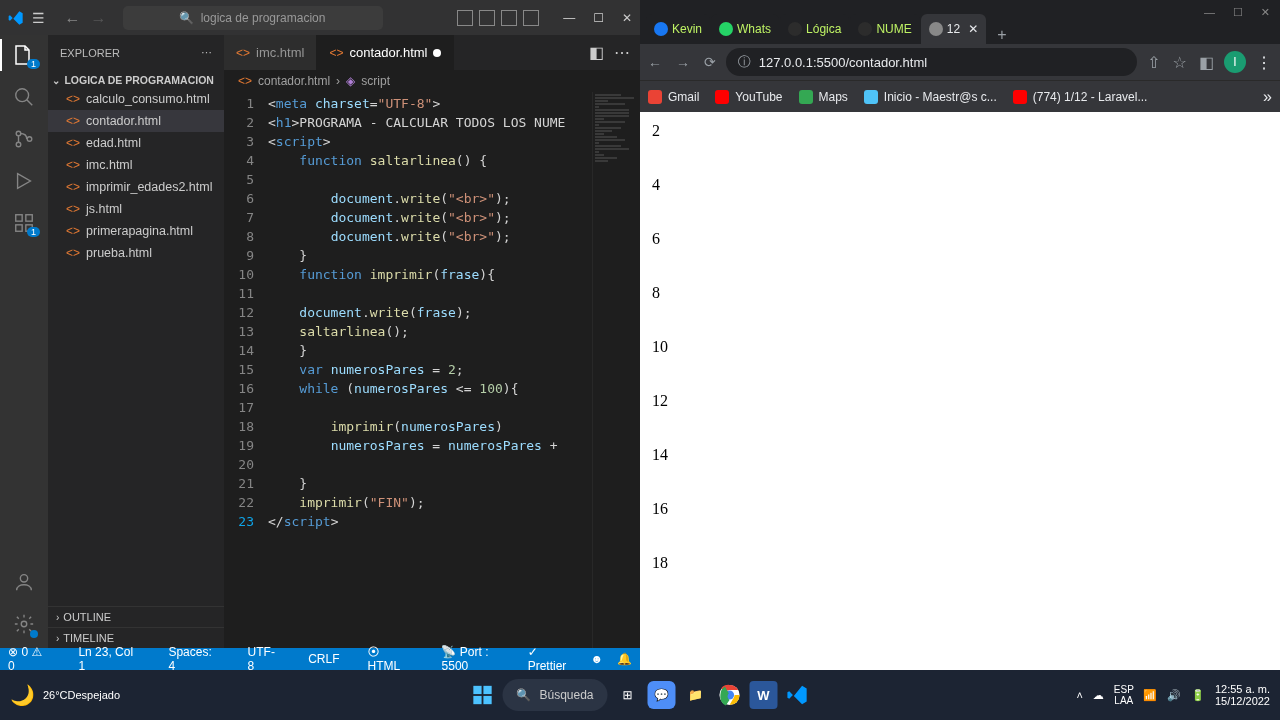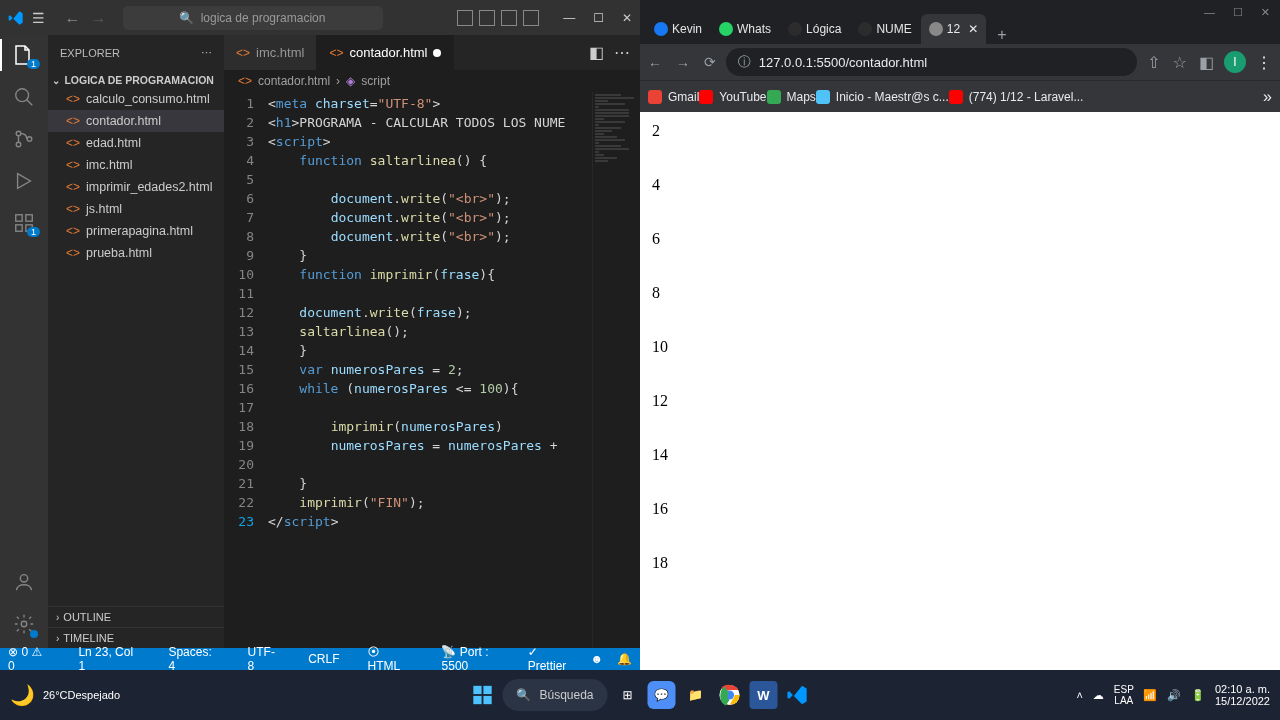--- a/index.html
+++ b/index.html
@@ -46,21 +46,21 @@
 .mm-line { height:2px; background:#555; }
 .t-tag { color: #569cd6; } .t-attr { color: #9cdcfe; } .t-str { color: #ce9178; } .t-kw { color: #569cd6; } .t-fn { color: #dcdcaa; } .t-var { color: #9cdcfe; } .t-num { color: #b5cea8; } .t-punc { color: #d4d4d4; }
 .statusbar { height: 22px; background: #007acc; color: #fff; display: flex; align-items: center; font-size: 12px; padding: 0 8px; gap: 28px; }
 .sb-right { margin-left: auto; display: flex; gap: 14px; align-items: center; }
 .browser { width: 640px; height: 670px; background: #fff; display: flex; flex-direction: column; }
 .br-titlebar { height: 10px; background: #202124; }
 .br-winctl { position:absolute; top:6px; right:10px; display:flex; gap:18px; color:#888; font-size:11px; }
 .br-tabs { height: 34px; background: #202124; display: flex; align-items: flex-end; padding-left: 6px; gap: 0; }
 .br-tab { height: 30px; background: #35363a; color: #e8eaed; font-size: 12px; display: flex; align-items: center; padding: 0 8px; border-radius: 6px 6px 0 0; max-width: 72px; gap: 4px; overflow: hidden; white-space: nowrap; margin-right:1px; }
 .br-tab.active { background: #35363a; }
-.br-tab:not(.active){ background:#202124; color:#e5e5e5; }
+.br-tab:not(.active){ background:#202124; color:#bef264; }
 .br-tab .favicon { width: 14px; height: 14px; border-radius: 50%; flex-shrink:0; }
 .newtab { color: #9aa0a6; padding: 0 10px; font-size: 16px; }
 .br-toolbar { height: 36px; background: #35363a; display: flex; align-items: center; padding: 0 8px; gap: 10px; }
 .br-nav { color: #9aa0a6; font-size: 14px; display:flex; gap:14px; }
 .br-url { flex: 1; background: #202124; border-radius: 18px; height: 28px; display: flex; align-items: center; padding: 0 12px; color: #e8eaed; font-size: 13px; gap: 8px; }
 .br-urlicons { color:#9aa0a6; display:flex; gap:12px; }
 .avatar { width:22px; height:22px; border-radius:50%; background:#1a9c71; color:#fff; display:flex;align-items:center;justify-content:center; font-size:12px;}
 .br-bookmarks { height: 32px; background: #35363a; display: flex; align-items: center; padding: 0 8px; gap: 16px; border-top: 1px solid #2a2a2a; }
 .bm { color: #e8eaed; font-size: 12px; display: flex; align-items: center; gap: 6px; white-space:nowrap; }
 .bm-ic { width:14px; height:14px; border-radius:3px; }
@@ -385,21 +385,21 @@
         <span>⇧</span>
         <span>☆</span>
         <span>◧</span>
       </div>
       <div class="avatar">
           <span>I</span>
         </div>
       <span style="color:#e8eaed">⋮</span>
     </div>
     <div class="br-bookmarks">
-      <div id="bm-list" style="display:flex;flex:1;overflow:hidden">
+      <div id="bm-list" style="display:flex;gap:16px;flex:1;overflow:hidden">
           <div class="bm">
             <span class="bm-ic" style="background:#ea4335"></span>
             <span>Gmail</span>
           </div>
           <div class="bm">
             <span class="bm-ic" style="background:#ff0000"></span>
             <span>YouTube</span>
           </div>
           <div class="bm">
             <span class="bm-ic" style="background:#34a853"></span>
@@ -476,17 +476,17 @@
     <span>˄</span>
     <span>☁</span>
     <div class="tb-lang">
       <span>ESP</span>
       <span>LAA</span>
     </div>
     <span>📶</span>
     <span>🔊</span>
     <span>🔋</span>
     <div class="tb-clock">
-      <span>02:10 a. m.</span>
+      <span>12:55 a. m.</span>
       <span>15/12/2022</span>
     </div>
   </div>
 </div>
 
 </body></html>

